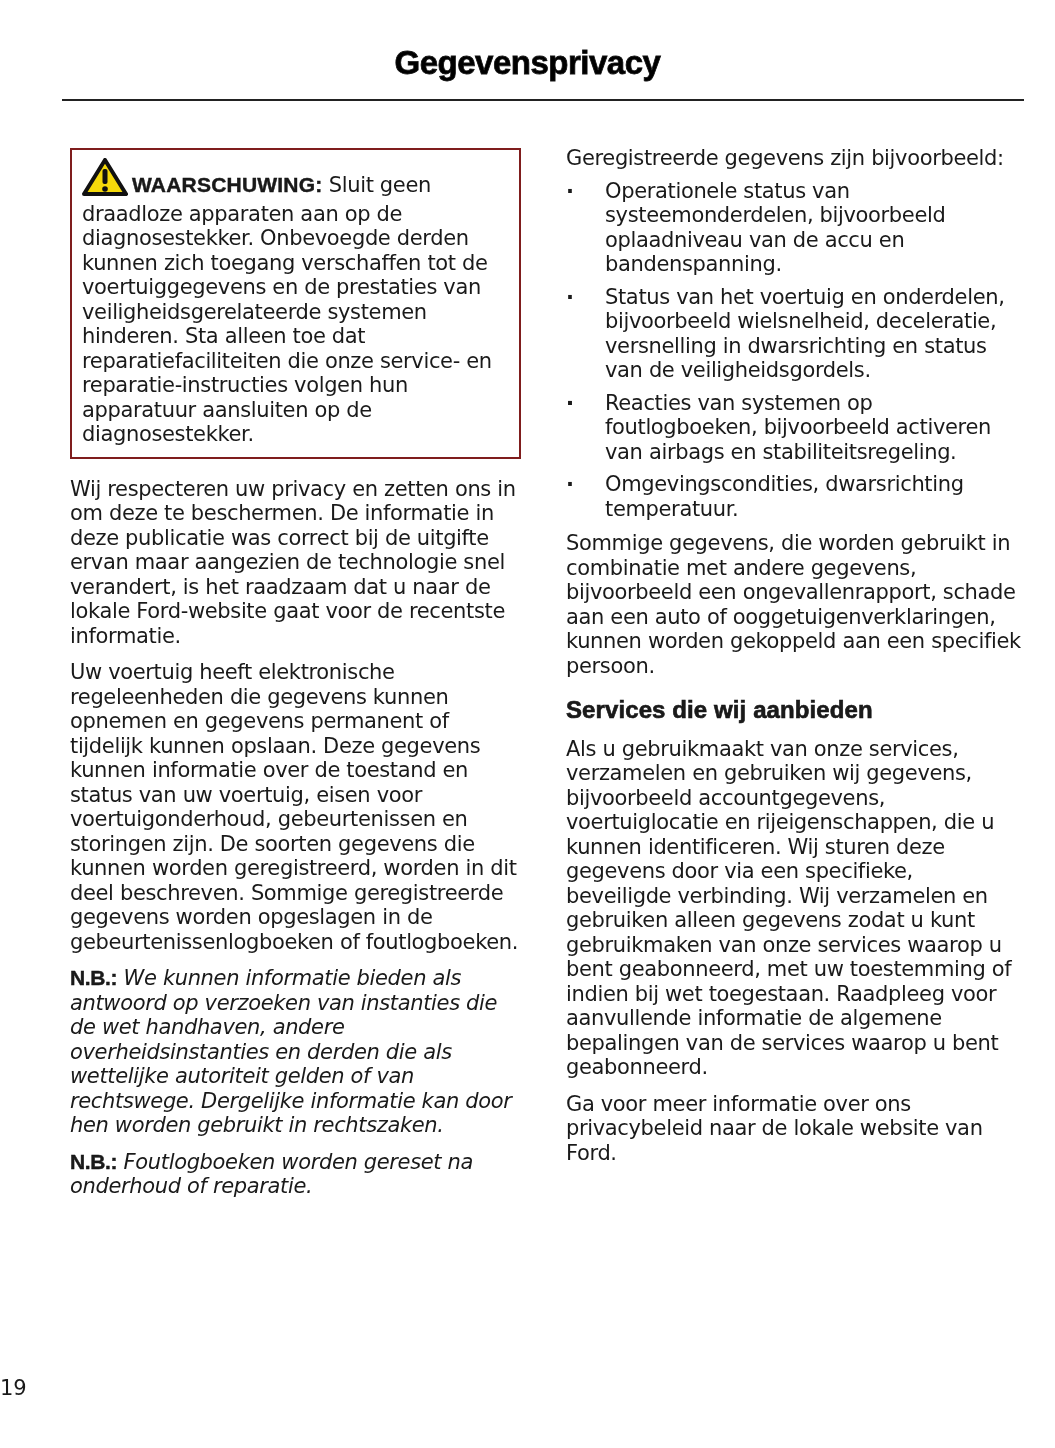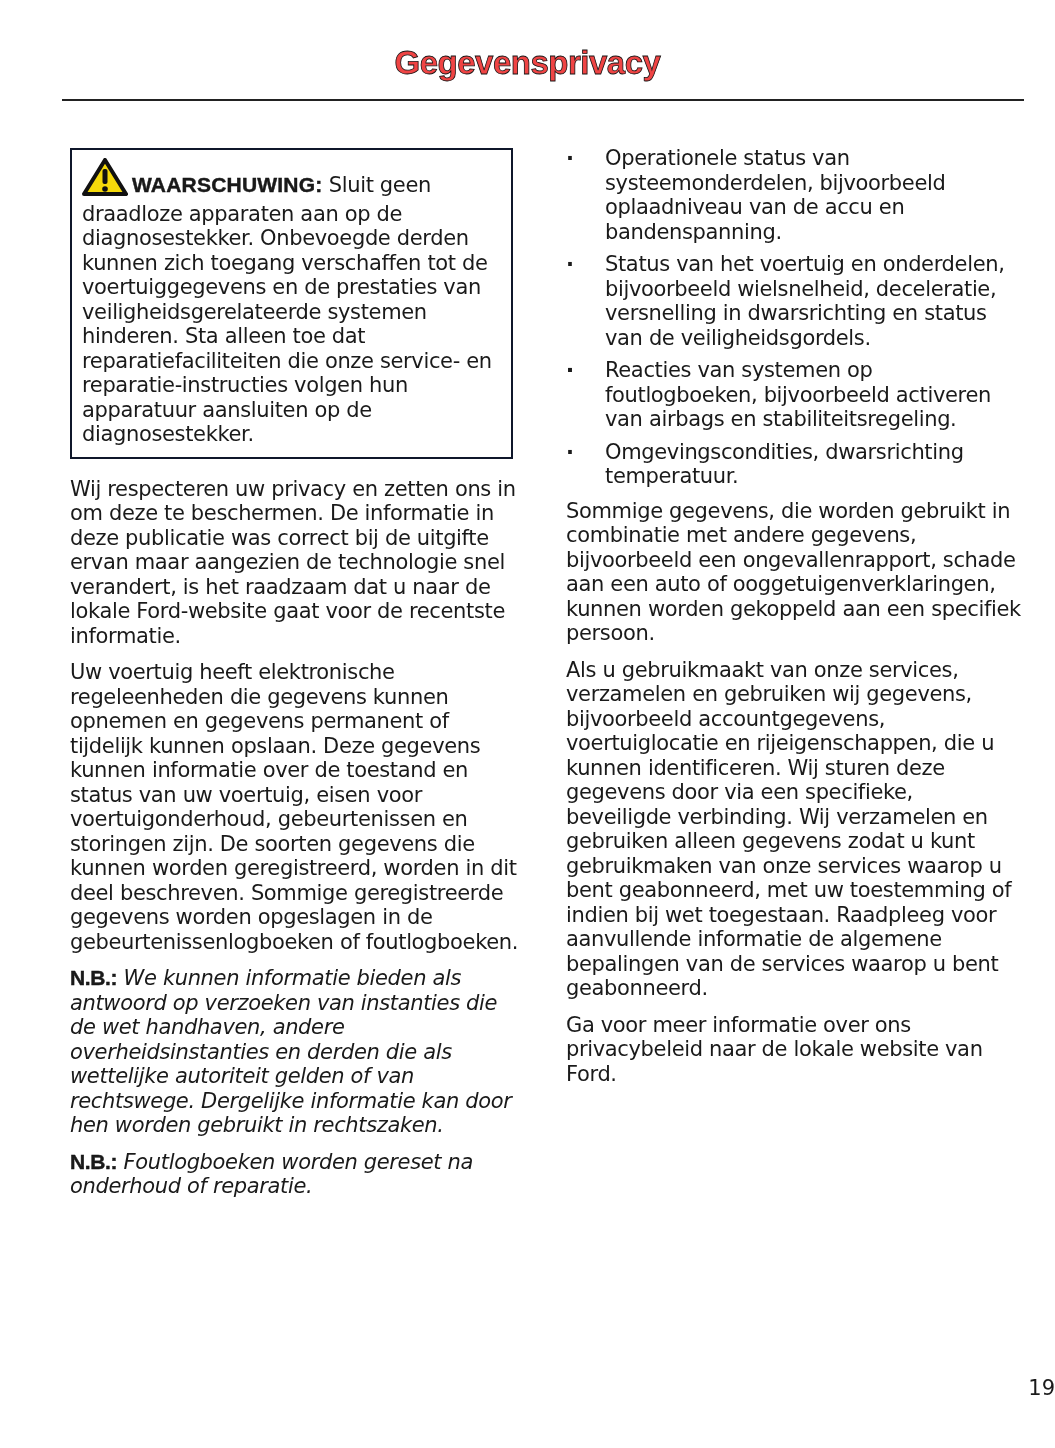--- a/index.html
+++ b/index.html
@@ -4,37 +4,37 @@
 <style>
   html, body { margin: 0; padding: 0; background: #ffffff; }
   body {
     width: 1055px; height: 1448px; position: relative; overflow: hidden;
     font-family: "DejaVu Sans", "Liberation Sans", sans-serif;
     color: #1a1a1a;
   }
   .page-title {
     position: absolute; left: 0; right: 0; top: 44px;
     text-align: center; font-family: "Liberation Sans", sans-serif;
-    font-weight: 900; font-size: 33px; letter-spacing: -0.5px; color: #ef4444;
+    font-weight: 900; font-size: 33px; letter-spacing: -0.5px; color: #000000;
     -webkit-text-stroke: 0.8px #111;
   }
   .title-rule {
     position: absolute; left: 62px; width: 962px; top: 99px;
     height: 2px; background: #222;
   }
   .col {
     position: absolute; top: 146px;
     font-size: 21px; line-height: 24.5px; letter-spacing: -0.35px;
   }
   .col-left { left: 70px; width: 452px; }
   .col-right { left: 566px; width: 456px; }
   p { margin: 0 0 12px 0; }
 
   .warning-box {
-    border: 2px solid #0f172a; padding: 8px 2px 10px 10px;
+    border: 2px solid #7f1d1d; padding: 8px 10px 10px 10px;
     margin: 2px 0 18px 0; width: 427px;
   }
   .warn-icon { display: inline-block; vertical-align: -4px; margin-right: 4px; }
   .warn-label {
     font-family: "Liberation Sans", sans-serif; font-weight: 900;
     font-size: 21px; letter-spacing: 0.2px; -webkit-text-stroke: 0.4px #111;
   }
   .note-label {
     font-family: "Liberation Sans", sans-serif; font-weight: 900;
     -webkit-text-stroke: 0.4px #111;
@@ -48,21 +48,21 @@
   ul.bullets li .bullet {
     position: absolute; left: 0; top: 0; font-weight: bold;
   }
   .section-heading {
     font-family: "Liberation Sans", sans-serif; font-weight: 900;
     font-size: 24px; letter-spacing: 0.1px; margin: 20px 0 14px 0;
     -webkit-text-stroke: 0.6px #111;
   }
   .page-number {
     position: absolute; left: 0; right: 0; top: 1376px;
-    text-align: right; font-size: 21px;
+    text-align: left; font-size: 21px;
   }
 </style>
 </head>
 <body>
 
 <div class="page-title">Gegevensprivacy</div>
 <div class="title-rule"></div>
 
 <div class="col col-left">
   <div class="warning-box">
@@ -80,26 +80,28 @@
 
   <p>
     <span class="note-label">N.B.:</span><span class="note-text"> We kunnen informatie bieden als antwoord op verzoeken van instanties die de wet handhaven, andere overheidsinstanties en derden die als wettelijke autoriteit gelden of van rechtswege. Dergelijke informatie kan door hen worden gebruikt in rechtszaken.</span>
   </p>
   <p>
     <span class="note-label">N.B.:</span><span class="note-text"> Foutlogboeken worden gereset na onderhoud of reparatie.</span>
   </p>
 </div>
 
 <div class="col col-right">
+  <p style="margin-bottom:8px;">Geregistreerde gegevens zijn bijvoorbeeld:</p>
   <ul class="bullets">
     <li><span class="bullet">·</span><span>Operationele status van systeemonderdelen, bijvoorbeeld oplaadniveau van de accu en bandenspanning.</span></li>
     <li><span class="bullet">·</span><span>Status van het voertuig en onderdelen, bijvoorbeeld wielsnelheid, deceleratie, versnelling in dwarsrichting en status van de veiligheidsgordels.</span></li>
     <li><span class="bullet">·</span></li>
     <li><span class="bullet">·</span><span>Reacties van systemen op foutlogboeken, bijvoorbeeld activeren van airbags en stabiliteitsregeling.</span></li>
     <li><span class="bullet">·</span><span>Omgevingscondities, dwarsrichting temperatuur.</span></li>
   </ul>
   <p>Sommige gegevens, die worden gebruikt in combinatie met andere gegevens, bijvoorbeeld een ongevallenrapport, schade aan een auto of ooggetuigenverklaringen, kunnen worden gekoppeld aan een specifiek persoon.</p>
 
+  <div class="section-heading">Services die wij aanbieden</div>
   <p>Als u gebruikmaakt van onze services, verzamelen en gebruiken wij gegevens, bijvoorbeeld accountgegevens, voertuiglocatie en rijeigenschappen, die u kunnen identificeren. Wij sturen deze gegevens door via een specifieke, beveiligde verbinding. Wij verzamelen en gebruiken alleen gegevens zodat u kunt gebruikmaken van onze services waarop u bent geabonneerd, met uw toestemming of indien bij wet toegestaan. Raadpleeg voor aanvullende informatie de algemene bepalingen van de services waarop u bent geabonneerd.</p>
   <p>Ga voor meer informatie over ons privacybeleid naar de lokale website van Ford.</p>
 </div>
 
 <div class="page-number">19</div>
 
 </body></html>

